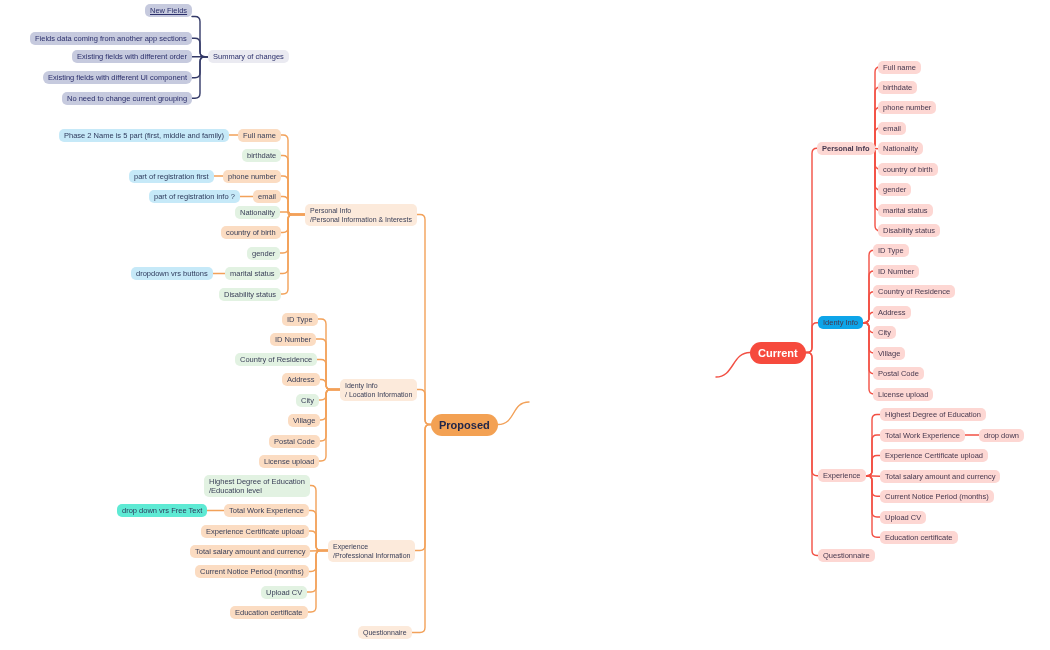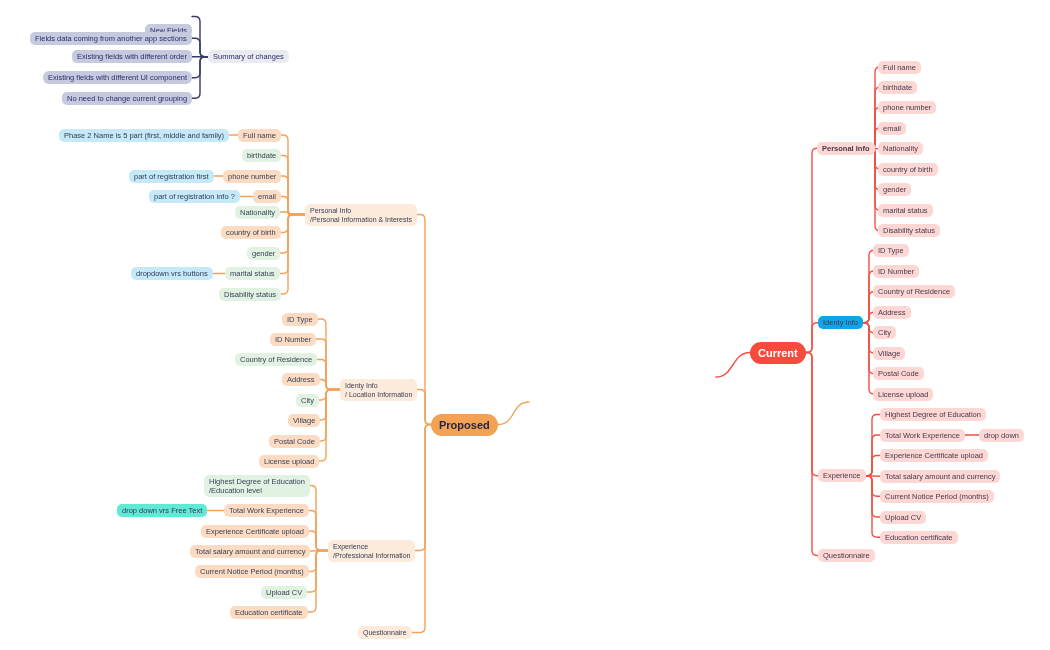--- a/index.html
+++ b/index.html
@@ -81,21 +81,21 @@
       <path d="M 866 475.8 L 867 475.8 Q 872 475.8 872 480.8 L 872 532.2 Q 872 537.2 877 537.2 L 880 537.2" fill="none" stroke="#f25044" stroke-width="1.4" stroke-linecap="round"></path>
       <path d="M 229 135 L 238 135" fill="none" stroke="#f2a159" stroke-width="1.4" stroke-linecap="round"></path>
       <path d="M 214 176 L 223 176" fill="none" stroke="#f2a159" stroke-width="1.4" stroke-linecap="round"></path>
       <path d="M 240 196.5 L 253 196.5" fill="none" stroke="#f2a159" stroke-width="1.4" stroke-linecap="round"></path>
       <path d="M 213 273.5 L 225 273.5" fill="none" stroke="#f2a159" stroke-width="1.4" stroke-linecap="round"></path>
       <path d="M 207 510.5 L 224 510.5" fill="none" stroke="#f2a159" stroke-width="1.4" stroke-linecap="round"></path>
       <path d="M 965 435 L 979 435" fill="none" stroke="#f25044" stroke-width="1.4" stroke-linecap="round"></path>
       <path d="M 498 424.5 C 516 424.5 511 402 529 402" fill="none" stroke="#f2a159" stroke-width="1.4" stroke-linecap="round"></path>
       <path d="M 750 352.5 C 732 352.5 734 377 716 377" fill="none" stroke="#f25044" stroke-width="1.4" stroke-linecap="round"></path>
     </svg>
-<div class="node s-lav" style="background: rgb(198, 202, 222); color: rgb(43, 47, 107); left: 145px; top: 24px; text-decoration: underline;">New Fields</div>
+<div class="node s-lav" style="background: rgb(198, 202, 222); color: rgb(43, 47, 107); left: 145px; top: 4px; text-decoration: underline;">New Fields</div>
     <div class="node s-lav" style="background: rgb(198, 202, 222); color: rgb(43, 47, 107); left: 30px; top: 31.8px;">Fields data coming from another app sections</div>
     <div class="node s-lav" style="background: rgb(198, 202, 222); color: rgb(43, 47, 107); left: 72px; top: 50.2px;">Existing fields with different order</div>
     <div class="node s-lav" style="background: rgb(198, 202, 222); color: rgb(43, 47, 107); left: 43px; top: 71.2px; border-radius: 6px;">Existing fields with different UI component</div>
     <div class="node s-lav" style="background: rgb(198, 202, 222); color: rgb(43, 47, 107); left: 62px; top: 91.8px;">No need to change current grouping</div>
     <div class="node s-gray" style="background: rgb(234, 234, 241); color: rgb(43, 47, 107); left: 208px; top: 50.2px;">Summary of changes</div>
     <div class="node s-orange" style="background: rgb(243, 161, 83); color: rgb(33, 38, 73); left: 431px; top: 413.5px;">Proposed</div>
     <div class="node s-peach2" style="background: rgb(252, 234, 219); color: rgb(59, 64, 89); left: 305px; top: 203.5px;">Personal Info
 /Personal Information &amp; Interests</div>
     <div class="node s-peach2" style="background: rgb(252, 234, 219); color: rgb(59, 64, 89); left: 340px; top: 378.5px;">Identy Info
 / Location Information</div>

